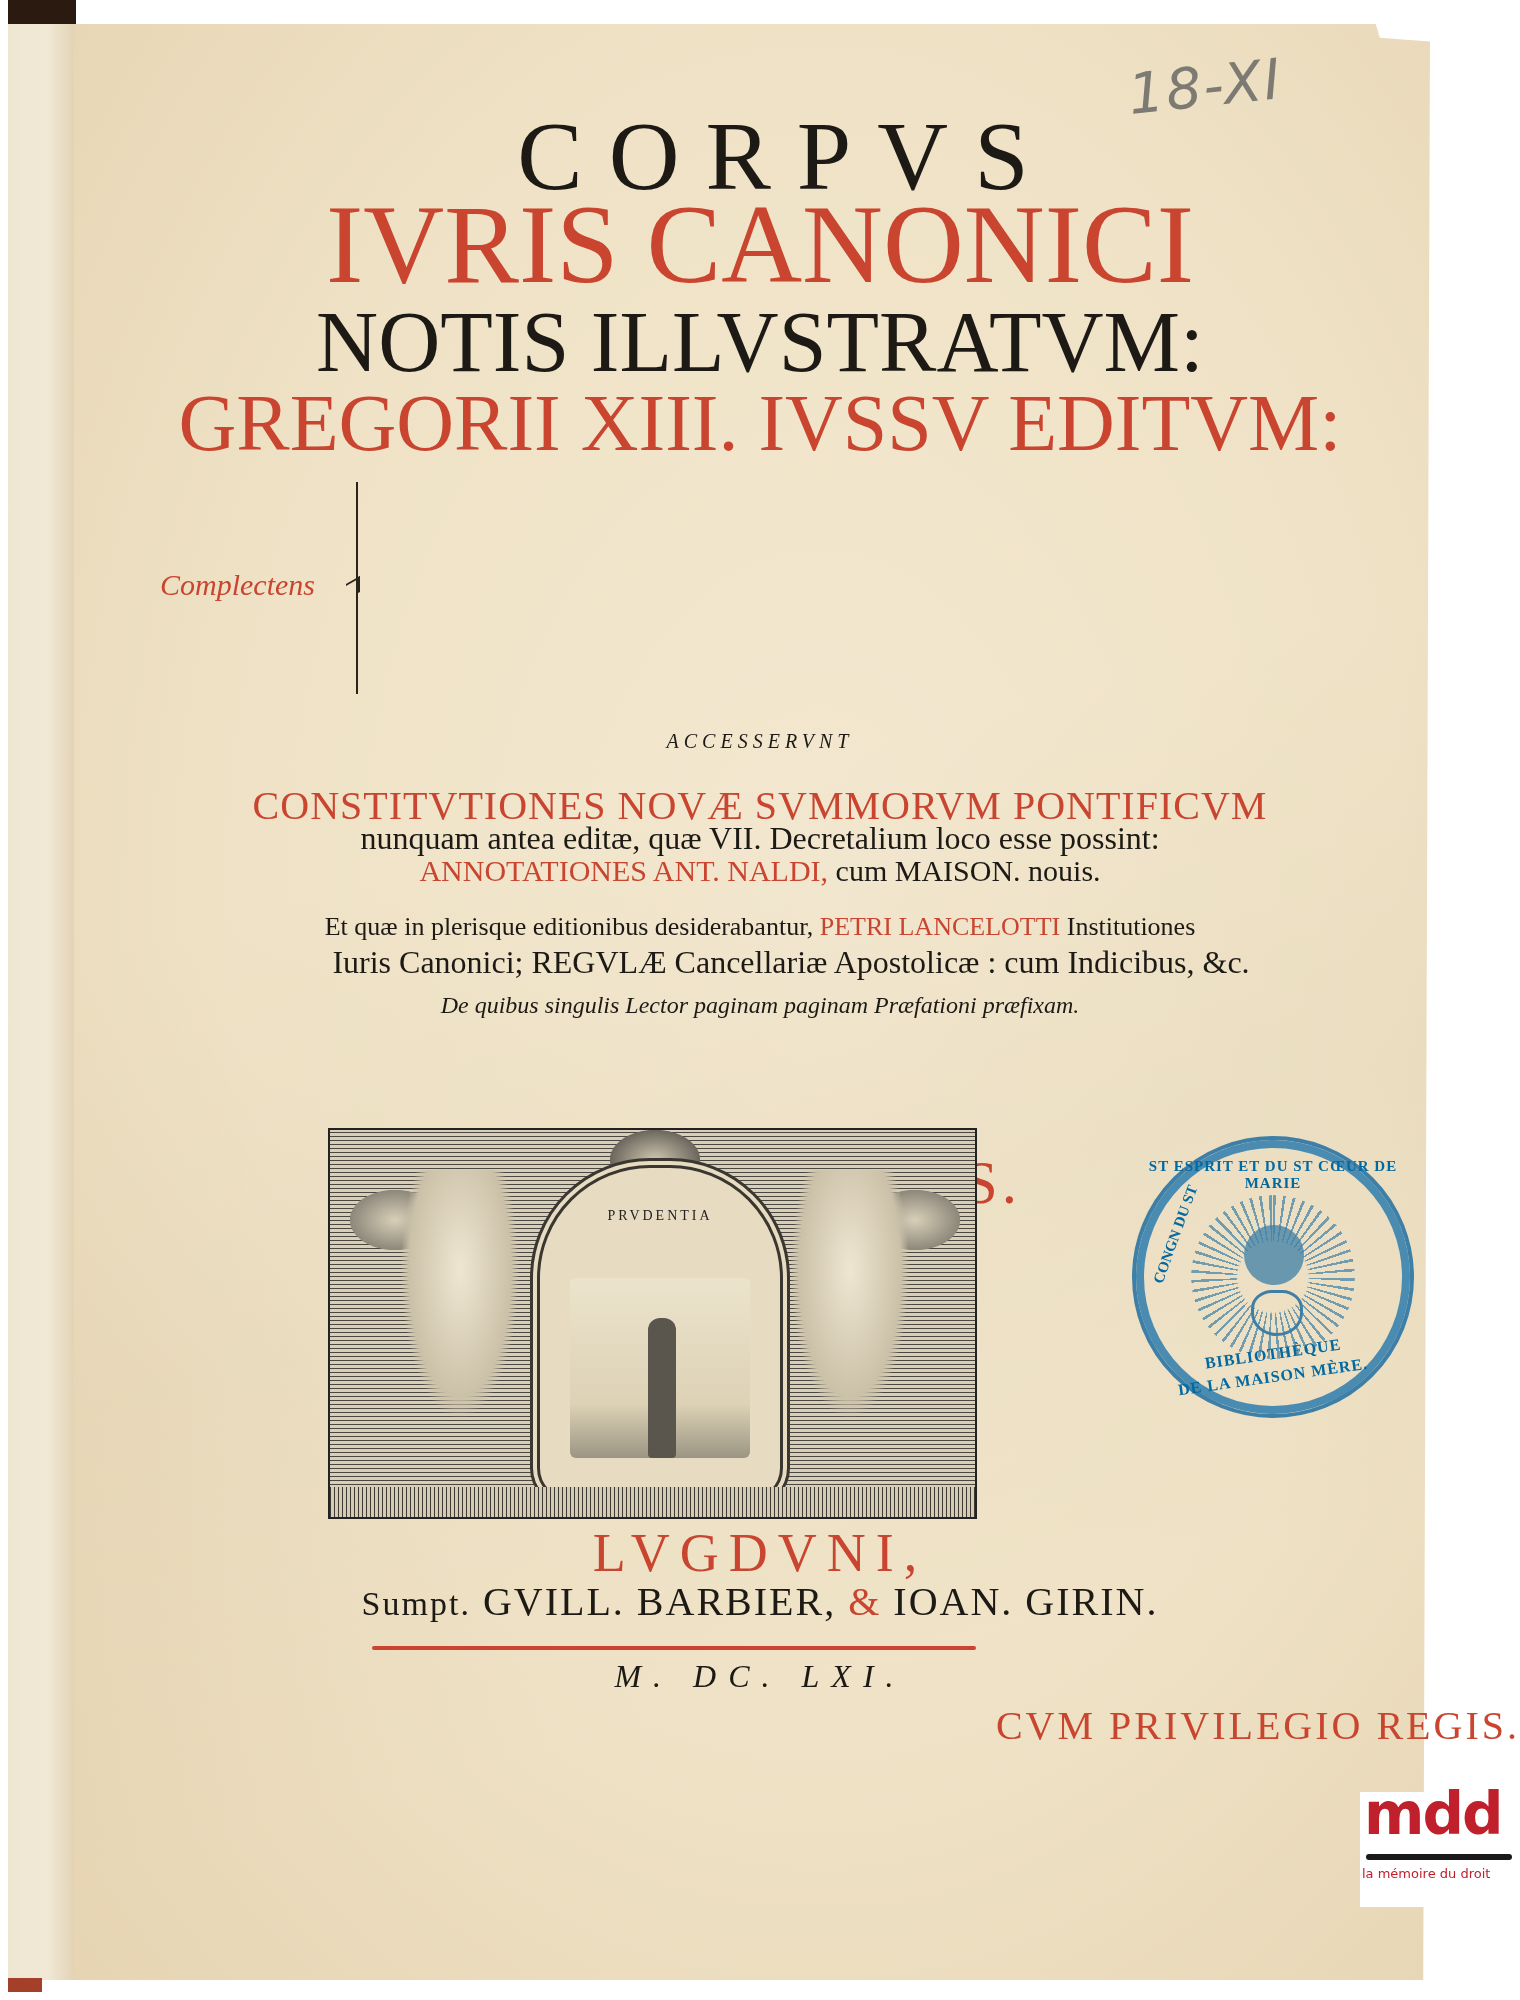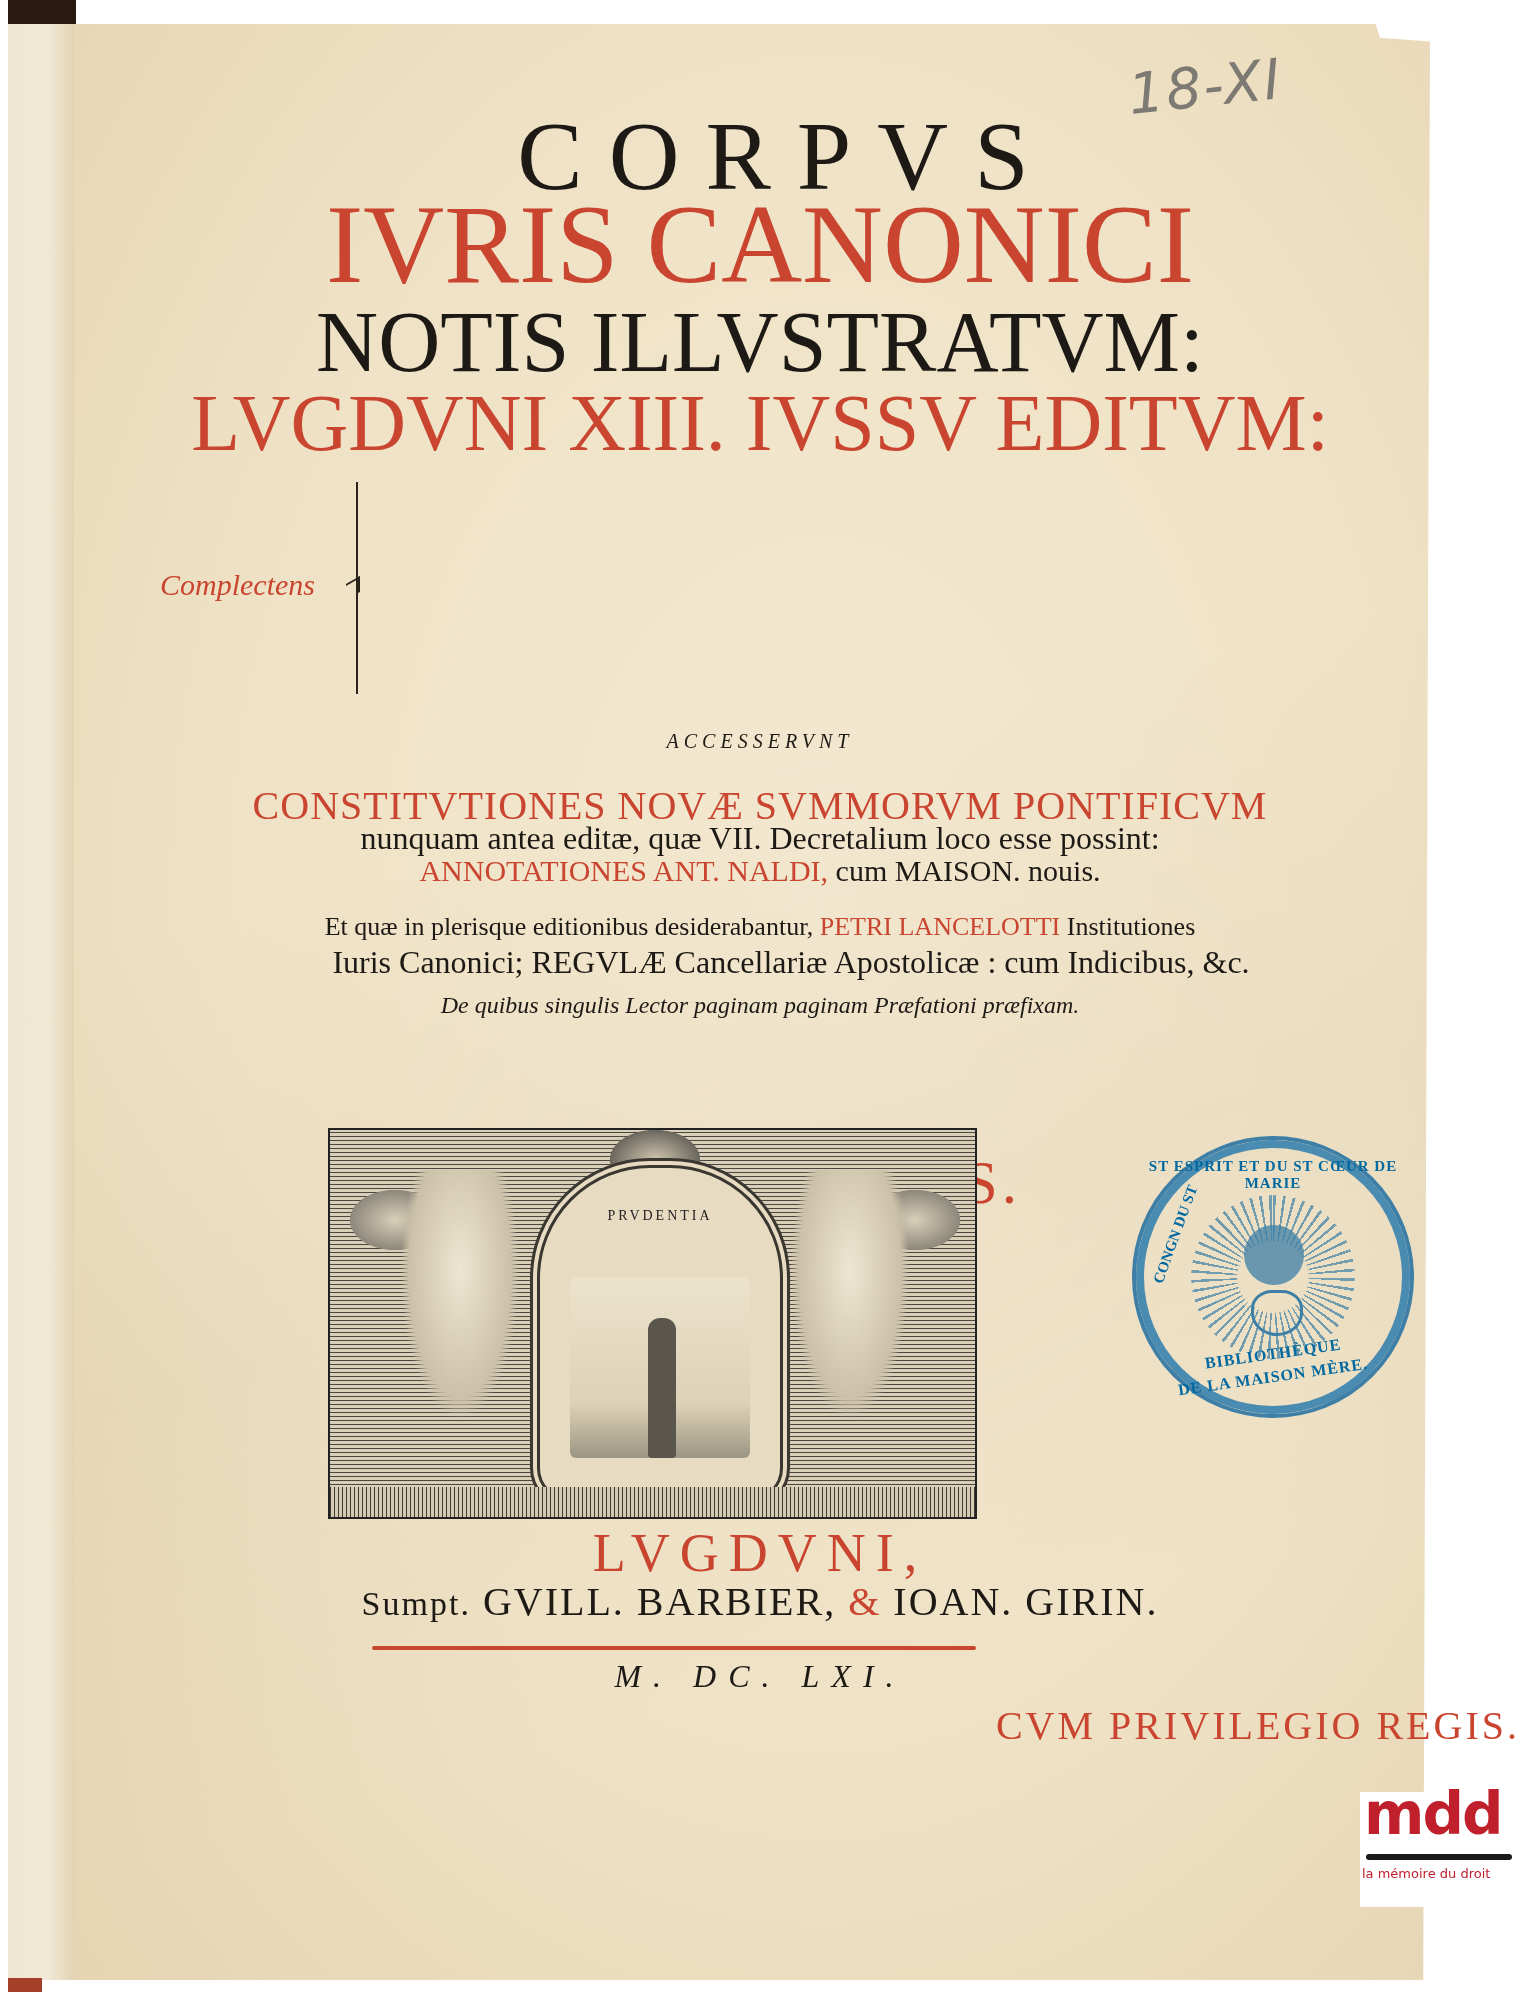--- a/index.html
+++ b/index.html
@@ -75,21 +75,21 @@
 <div class="spine-top"></div>
 <div class="spine"></div>
 <div class="spine-bottom"></div>
 <div class="page"></div>
 
 <div class="pencil">18-XI</div>
 
 <div id="corpus" class="line blk caps">CORPVS</div>
 <div id="iuris" class="line red caps">IVRIS CANONICI</div>
 <div id="notis" class="line blk caps">NOTIS ILLVSTRATVM:</div>
-<div id="gregorii" class="line red caps">LVGDVNI XIII. IVSSV EDITVM:</div>
+<div id="gregorii" class="line red caps">GREGORII XIII. IVSSV EDITVM:</div>
 
 <div class="list-wrap">
   <div class="complectens">Complectens</div>
   <div class="brace"></div>
 </div>
 
 <div id="accesserunt" class="line blk">ACCESSERVNT</div>
 <div id="constitutiones" class="line red caps">CONSTITVTIONES NOVÆ SVMMORVM PONTIFICVM</div>
 <div id="nunquam" class="line blk">nunquam antea editæ, quæ VII. Decretalium loco esse possint:</div>
 <div id="annotationes" class="line">

